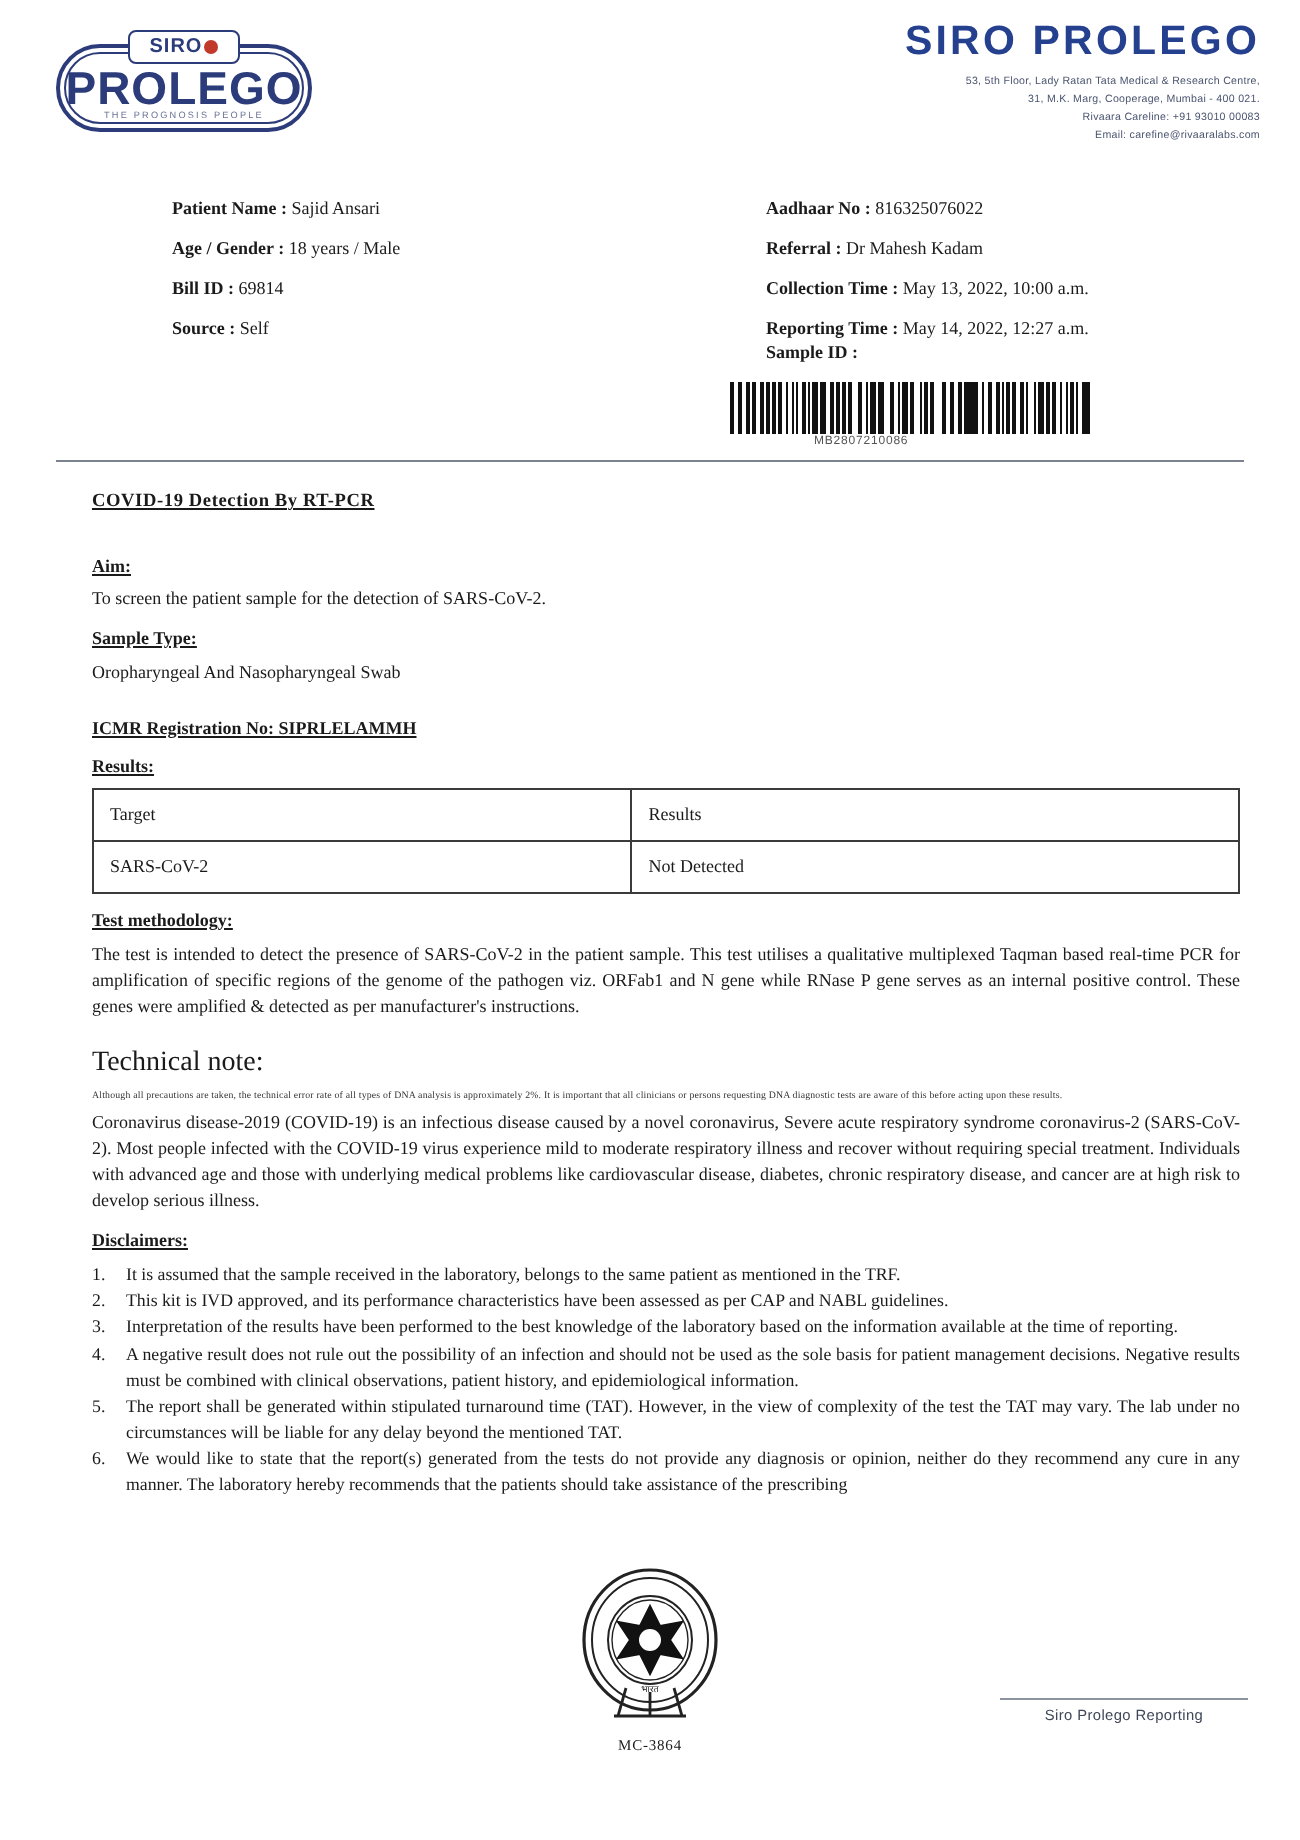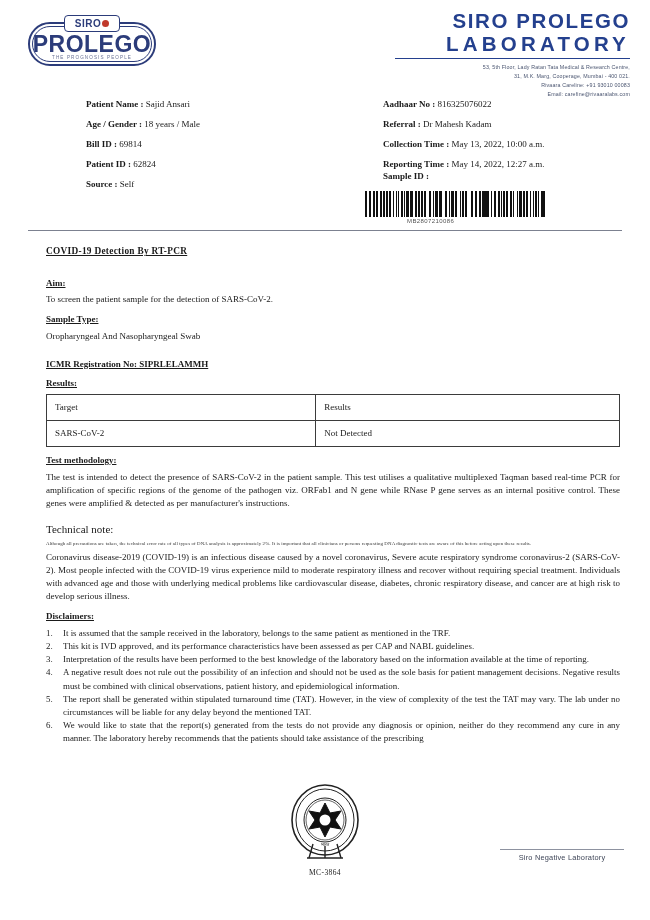--- a/index.html
+++ b/index.html
@@ -207,21 +207,21 @@
   table.results td.first { width: 47%; }
 
   .para {
     text-align: justify;
     margin: 2px 0 0 0;
     font-size: 9px;
     line-height: 1.45;
   }
   .tech-head {
     margin-top: 12px;
-    font-size: 11px;
+    font-size: 14px;
     margin-bottom: 3px;
   }
   .tech-note {
     font-size: 4.9px;
     line-height: 1.75;
     text-align: justify;
     letter-spacing: 0.1px;
     color: #333;
   }
   .disc-list { margin-top: 2px; }
@@ -288,21 +288,20 @@
           <span class="logo-siro-text">SIRO</span>
           <span class="logo-siro-dot"></span>
         </div>
         <div class="logo-prolego">PROLEGO</div>
         <div class="logo-tag">THE PROGNOSIS PEOPLE</div>
       </div>
     </div>
 
     <div class="lab-block">
       <div class="lab-name1">SIRO PROLEGO</div>
-      <div class="lab-name2">LABORATORY</div>
       <div class="lab-addr">
         <div>53, 5th Floor, Lady Ratan Tata Medical &amp; Research Centre,</div>
         <div>31, M.K. Marg, Cooperage, Mumbai - 400 021.</div>
         <div>Rivaara Careline: +91 93010 00083</div>
         <div>Email: carefine@rivaaralabs.com</div>
       </div>
     </div>
   </div>
 
   <div class="info">
@@ -311,24 +310,20 @@
         <span class="lbl">Patient Name :</span>
         <span class="val">Sajid Ansari</span>
       </div>
       <div class="info-row">
         <span class="lbl">Age / Gender :</span>
         <span class="val">18 years / Male</span>
       </div>
       <div class="info-row">
         <span class="lbl">Bill ID :</span>
         <span class="val">69814</span>
-      </div>
-      <div class="info-row">
-        <span class="lbl">Patient ID :</span>
-        <span class="val">62824</span>
       </div>
       <div class="info-row">
         <span class="lbl">Source :</span>
         <span class="val">Self</span>
       </div>
     </div>
 
     <div class="info-col right">
       <div class="info-row">
         <span class="lbl">Aadhaar No :</span>
@@ -561,17 +556,17 @@
         <circle cx="42" cy="38" r="5.5" fill="#fff"></circle>
         <path d="M30 62 L26 76 M54 62 L58 76 M42 64 L42 76" stroke="#222" stroke-width="1.4" fill="none"></path>
         <path d="M24 76 L60 76" stroke="#222" stroke-width="1.4"></path>
         <text x="42" y="64" font-size="4.5" text-anchor="middle" fill="#222" font-family="Liberation Serif, serif">भारत</text>
       </svg>
       <div class="seal-code">MC-3864</div>
     </div>
 
     <div class="sign">
       <div class="sign-line"></div>
-      <div class="sign-text">Siro Negative Laboratory</div>
+      <div class="sign-text">Siro Prolego Reporting</div>
     </div>
   </div>
 
 </div>
 
 </body></html>

